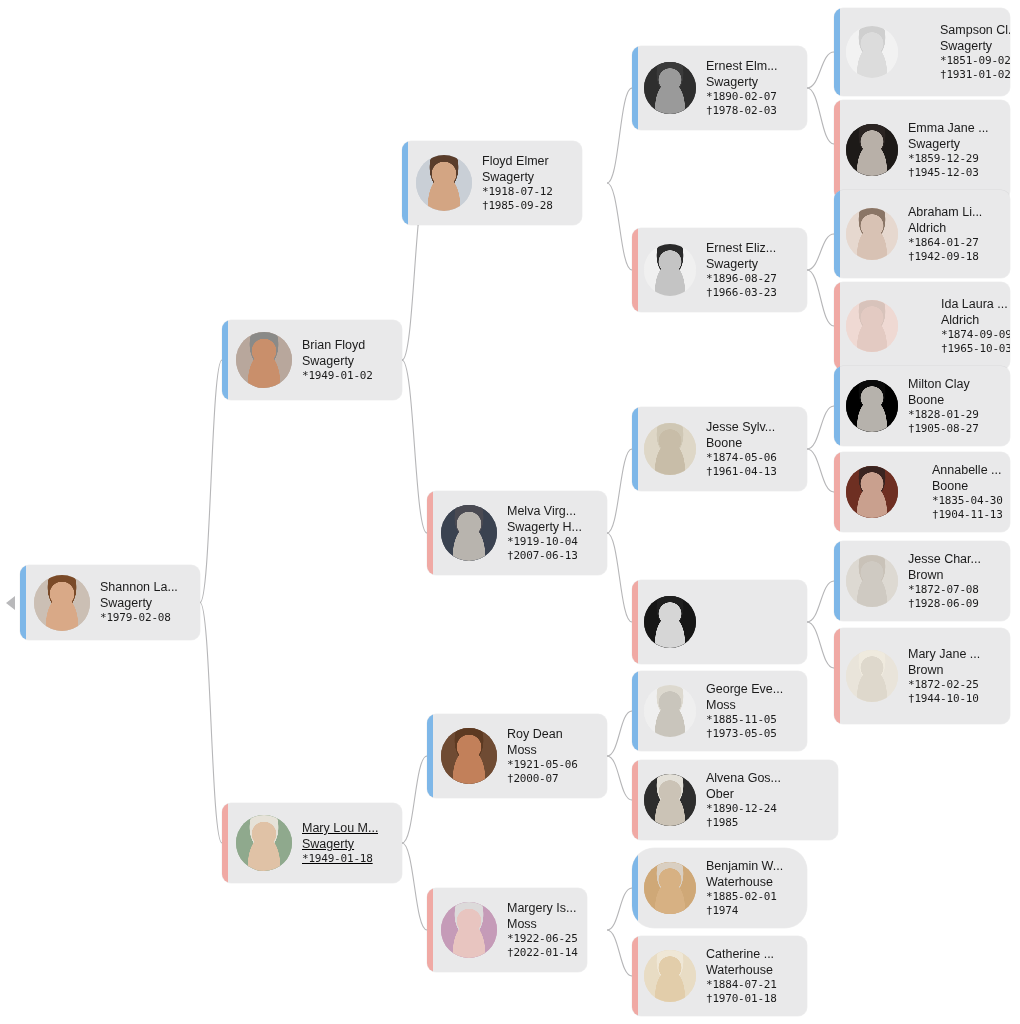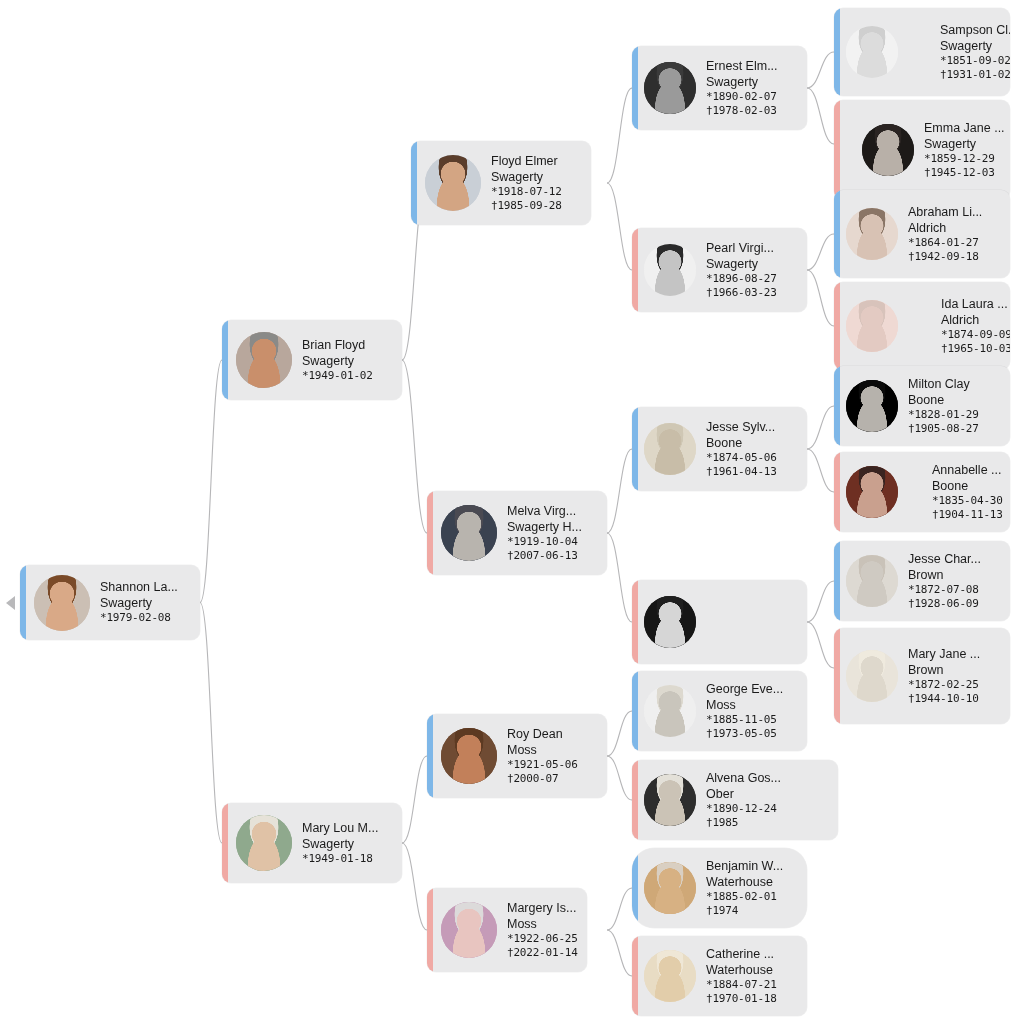--- a/index.html
+++ b/index.html
@@ -133,32 +133,32 @@
         <div class="edge-bar"></div>
         <div class="avatar" style="background: rgb(184, 167, 156);">
           <div class="face" style="background: radial-gradient(circle at 50% 34%, rgb(201, 143, 107) 0px, rgb(201, 143, 107) 26%, rgba(0, 0, 0, 0) 27%), radial-gradient(at 50% 88%, rgb(201, 143, 107) 0px, rgb(201, 143, 107) 40%, rgba(0, 0, 0, 0) 41%), radial-gradient(at 50% 22%, rgb(138, 138, 136) 0px, rgb(138, 138, 136) 36%, rgba(0, 0, 0, 0) 37%), rgb(184, 167, 156);"></div>
         </div>
         <div class="txt">
           <div class="name1">Brian Floyd</div>
           <div class="name2">Swagerty</div>
           <div class="dates">*1949-01-02</div>
         </div>
       </div>
-      <div class="node female big" style="left: 222px; top: 803px; width: 180px; height: 80px;">
+      <div class="node female big" style="left: 222px; top: 803px; width: 180px; height: 80px; text-decoration: underline;">
         <div class="edge-bar"></div>
         <div class="avatar" style="background: rgb(143, 169, 141);">
           <div class="face" style="background: radial-gradient(circle at 50% 34%, rgb(224, 194, 166) 0px, rgb(224, 194, 166) 26%, rgba(0, 0, 0, 0) 27%), radial-gradient(at 50% 88%, rgb(224, 194, 166) 0px, rgb(224, 194, 166) 40%, rgba(0, 0, 0, 0) 41%), radial-gradient(at 50% 22%, rgb(230, 226, 216) 0px, rgb(230, 226, 216) 36%, rgba(0, 0, 0, 0) 37%), rgb(143, 169, 141);"></div>
         </div>
         <div class="txt">
           <div class="name1">Mary Lou M...</div>
           <div class="name2">Swagerty</div>
           <div class="dates">*1949-01-18</div>
         </div>
       </div>
-      <div class="node male big" style="left: 411px; top: 141px; width: 180px; height: 84px;">
+      <div class="node male big" style="left: 402px; top: 141px; width: 180px; height: 84px;">
         <div class="edge-bar"></div>
         <div class="avatar" style="background: rgb(201, 207, 214);">
           <div class="face" style="background: radial-gradient(circle at 50% 34%, rgb(211, 165, 131) 0px, rgb(211, 165, 131) 26%, rgba(0, 0, 0, 0) 27%), radial-gradient(at 50% 88%, rgb(211, 165, 131) 0px, rgb(211, 165, 131) 40%, rgba(0, 0, 0, 0) 41%), radial-gradient(at 50% 22%, rgb(90, 61, 43) 0px, rgb(90, 61, 43) 36%, rgba(0, 0, 0, 0) 37%), rgb(201, 207, 214);"></div>
         </div>
         <div class="txt">
           <div class="name1">Floyd Elmer</div>
           <div class="name2">Swagerty</div>
           <div class="dates">*1918-07-12</div>
           <div class="dates">†1985-09-28</div>
         </div>
@@ -210,21 +210,21 @@
           <div class="dates">*1890-02-07</div>
           <div class="dates">†1978-02-03</div>
         </div>
       </div>
       <div class="node female small" style="left: 632px; top: 228px; width: 175px; height: 84px;">
         <div class="edge-bar"></div>
         <div class="avatar" style="background: rgb(240, 240, 240);">
           <div class="face" style="background: radial-gradient(circle at 50% 34%, rgb(196, 196, 196) 0px, rgb(196, 196, 196) 26%, rgba(0, 0, 0, 0) 27%), radial-gradient(at 50% 88%, rgb(196, 196, 196) 0px, rgb(196, 196, 196) 40%, rgba(0, 0, 0, 0) 41%), radial-gradient(at 50% 22%, rgb(42, 42, 42) 0px, rgb(42, 42, 42) 36%, rgba(0, 0, 0, 0) 37%), rgb(240, 240, 240);"></div>
         </div>
         <div class="txt">
-          <div class="name1">Pearl Virgi...</div>
+          <div class="name1">Ernest Eliz...</div>
           <div class="name2">Swagerty</div>
           <div class="dates">*1896-08-27</div>
           <div class="dates">†1966-03-23</div>
         </div>
       </div>
       <div class="node male small" style="left: 632px; top: 407px; width: 175px; height: 84px;">
         <div class="edge-bar"></div>
         <div class="avatar" style="background: rgb(222, 215, 199);">
           <div class="face" style="background: radial-gradient(circle at 50% 34%, rgb(200, 189, 168) 0px, rgb(200, 189, 168) 26%, rgba(0, 0, 0, 0) 27%), radial-gradient(at 50% 88%, rgb(200, 189, 168) 0px, rgb(200, 189, 168) 40%, rgba(0, 0, 0, 0) 41%), radial-gradient(at 50% 22%, rgb(207, 199, 180) 0px, rgb(207, 199, 180) 36%, rgba(0, 0, 0, 0) 37%), rgb(222, 215, 199);"></div>
         </div>
@@ -294,21 +294,21 @@
         <div class="avatar" style="background: rgb(242, 242, 242);">
           <div class="face" style="background: radial-gradient(circle at 50% 34%, rgb(220, 220, 220) 0px, rgb(220, 220, 220) 26%, rgba(0, 0, 0, 0) 27%), radial-gradient(at 50% 88%, rgb(220, 220, 220) 0px, rgb(220, 220, 220) 40%, rgba(0, 0, 0, 0) 41%), radial-gradient(at 50% 22%, rgb(207, 207, 207) 0px, rgb(207, 207, 207) 36%, rgba(0, 0, 0, 0) 37%), rgb(242, 242, 242);"></div>
         </div>
         <div class="txt">
           <div class="name1">Sampson Cl...</div>
           <div class="name2">Swagerty</div>
           <div class="dates">*1851-09-02</div>
           <div class="dates">†1931-01-02</div>
         </div>
       </div>
-      <div class="node female small" style="left: 834px; top: 100px; width: 176px; height: 100px; padding-left: 16px;">
+      <div class="node female small" style="left: 834px; top: 100px; width: 176px; height: 100px;">
         <div class="edge-bar"></div>
         <div class="avatar" style="background: rgb(29, 26, 24);">
           <div class="face" style="background: radial-gradient(circle at 50% 34%, rgb(184, 176, 168) 0px, rgb(184, 176, 168) 26%, rgba(0, 0, 0, 0) 27%), radial-gradient(at 50% 88%, rgb(184, 176, 168) 0px, rgb(184, 176, 168) 40%, rgba(0, 0, 0, 0) 41%), radial-gradient(at 50% 22%, rgb(42, 36, 34) 0px, rgb(42, 36, 34) 36%, rgba(0, 0, 0, 0) 37%), rgb(29, 26, 24);"></div>
         </div>
         <div class="txt">
           <div class="name1">Emma Jane ...</div>
           <div class="name2">Swagerty</div>
           <div class="dates">*1859-12-29</div>
           <div class="dates">†1945-12-03</div>
         </div>

